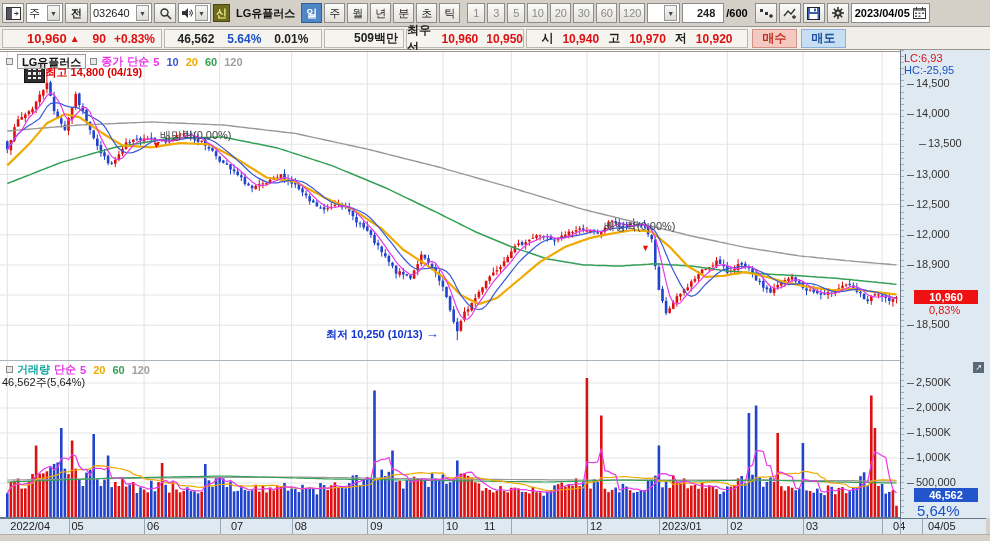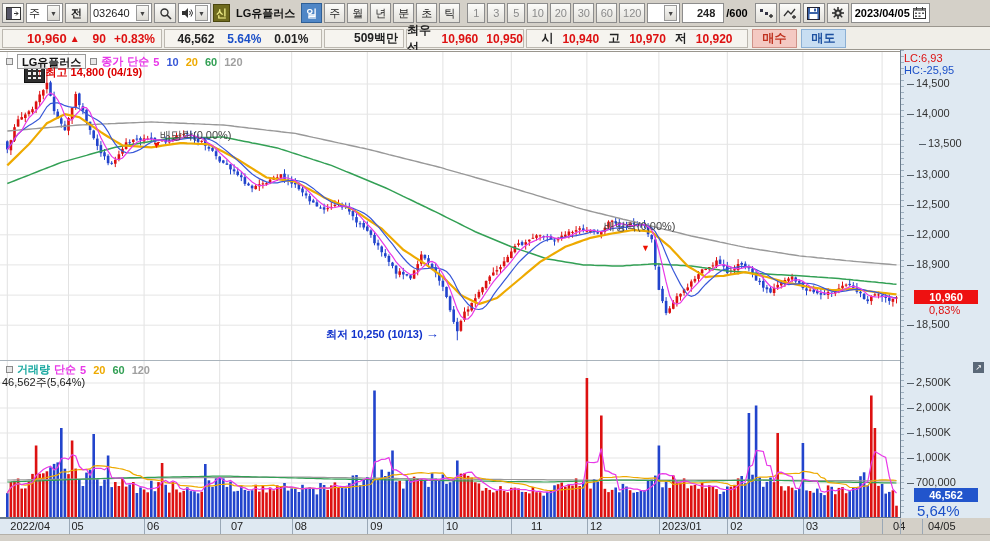--- a/index.html
+++ b/index.html
@@ -73,21 +73,21 @@
   #ann-high { left:37px; top:15px; color:#dd0000; }
   #ann-low  { left:326px; top:276px; color:#1133cc; }
   #ann-low .aarr { font-size:13px; }
   #ann-div1 { left:160px; top:78px;  color:#444; font-weight:normal;}
   #ann-div2 { left:604px; top:169px; color:#444; font-weight:normal;}
   .divmark { position:absolute; color:#ee1100; font-size:9px; z-index:5; }
   #divmark1 { left:152px; top:90px; }
   #divmark2 { left:641px; top:193px; }
 
   
-  #xaxis { position:absolute; left:0; top:518px; width:860px; height:16px; background:#dfe9f2; border-top:1px solid #6a7a8a; }
+  #xaxis { position:absolute; left:0; top:518px; width:986px; height:16px; background:#dfe9f2; border-top:1px solid #6a7a8a; }
   .xlab { position:absolute; top:1px; font-size:11px; color:#222; }
   .xtickline { position:absolute; top:0; width:1px; height:16px; background:#9aa8b6; }
   #bottom-edge { position:absolute; left:0; top:534px; width:990px; height:7px; background:#d4d0c8; border-top:1px solid #b4b0a8; }
 </style>
 </head>
 <body>
 
 <div id="window">
 
   <div id="toolbar">
@@ -1099,21 +1099,21 @@
           <div class="ptick" style="top: 268.2px;">18,500</div>
         </div>
       <div id="price-box">10,960</div>
       <div id="price-box-pct">0,83%</div>
       <div id="vaxis-expand">↗</div>
       <div id="vaxis-labels">
           <div class="ptick" style="top: 326px;">2,500K</div>
           <div class="ptick" style="top: 351px;">2,000K</div>
           <div class="ptick" style="top: 376px;">1,500K</div>
           <div class="ptick" style="top: 401px;">1,000K</div>
-          <div class="ptick" style="top: 426px;">700,000</div>
+          <div class="ptick" style="top: 426px;">500,000</div>
         </div>
       <div id="vol-box">46,562</div>
       <div id="vol-box-pct">5,64%</div>
     </div>
   </div>
 
   <div id="xaxis">
       <div class="xlab" style="left: 10.3px;">2022/04</div>
       <div class="xtickline" style="left: 68.5px;"></div>
       <div class="xlab" style="left: 71.5px;">05</div>
@@ -1121,21 +1121,21 @@
       <div class="xlab" style="left: 147.1px;">06</div>
       <div class="xtickline" style="left: 219.7px;"></div>
       <div class="xlab" style="left: 231px;">07</div>
       <div class="xtickline" style="left: 291.7px;"></div>
       <div class="xlab" style="left: 294.7px;">08</div>
       <div class="xtickline" style="left: 367.3px;"></div>
       <div class="xlab" style="left: 370.3px;">09</div>
       <div class="xtickline" style="left: 442.9px;"></div>
       <div class="xlab" style="left: 445.9px;">10</div>
       <div class="xtickline" style="left: 511.3px;"></div>
-      <div class="xlab" style="left: 531px; text-align: right;">11</div>
+      <div class="xlab" style="left: 484px; text-align: right;">11</div>
       <div class="xtickline" style="left: 586.9px;"></div>
       <div class="xlab" style="left: 589.9px;">12</div>
       <div class="xtickline" style="left: 658.9px;"></div>
       <div class="xlab" style="left: 661.9px;">2023/01</div>
       <div class="xtickline" style="left: 727.3px;"></div>
       <div class="xlab" style="left: 730.3px;">02</div>
       <div class="xtickline" style="left: 802.9px;"></div>
       <div class="xlab" style="left: 805.9px;">03</div>
       <div class="xtickline" style="left: 882.1px;"></div>
       <div class="xlab" style="left: 885.1px; padding-left: 8px;">04</div>

